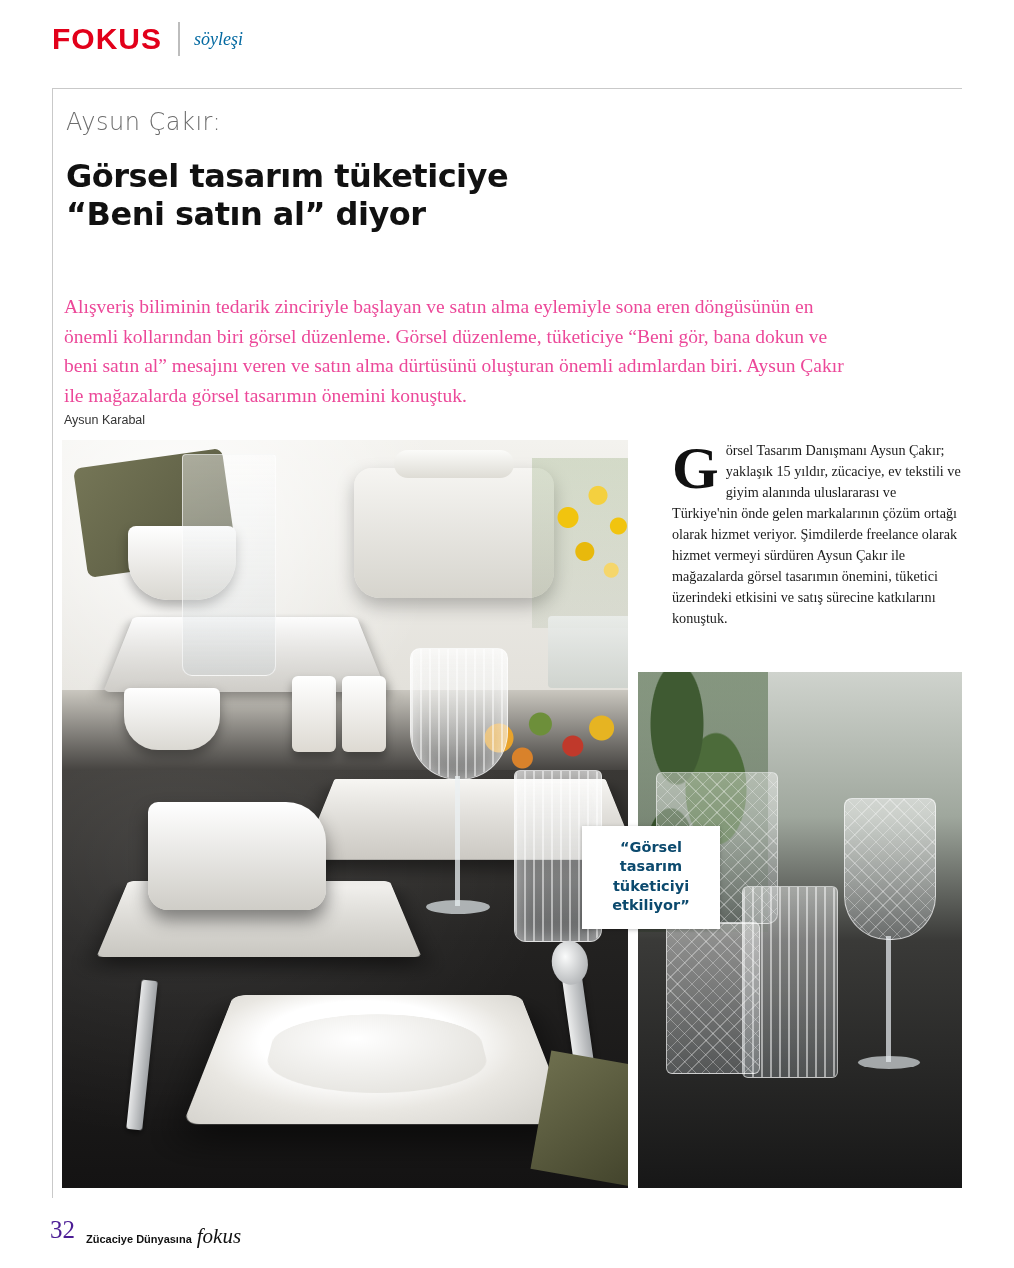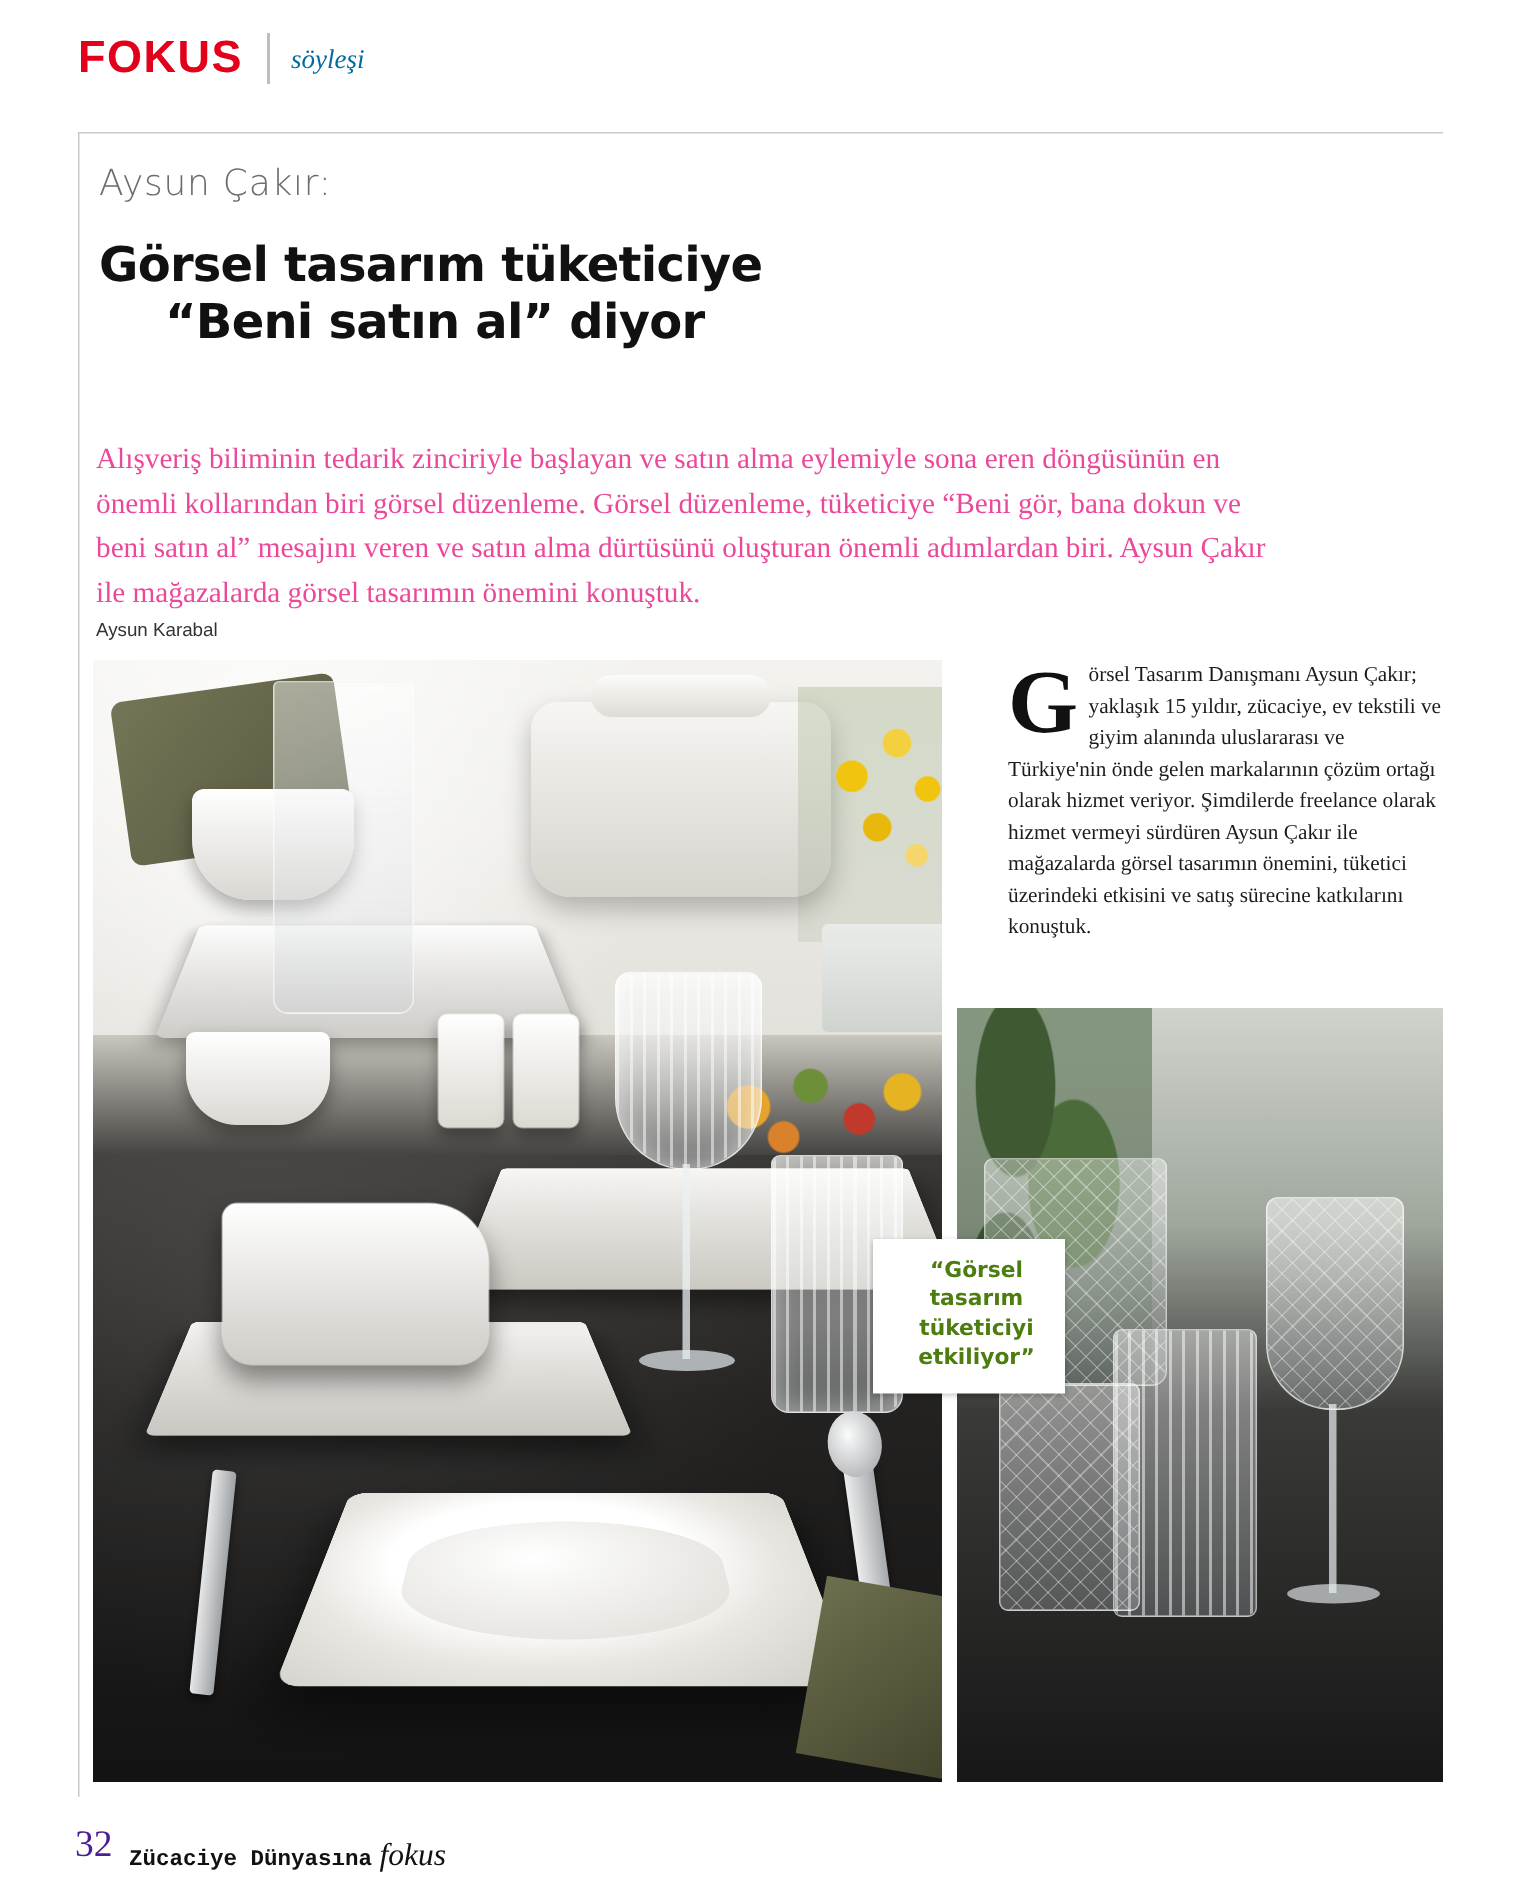--- a/index.html
+++ b/index.html
@@ -39,21 +39,21 @@
     position:absolute;left:66px;top:108px;
     font-size:24px;color:#6d6d6d;letter-spacing:.5px;
     font-family:"DejaVu Sans", sans-serif;font-weight:300;
   }
   .headline{
     position:absolute;left:66px;top:158px;width:880px;
     font-family:"DejaVu Sans", sans-serif;
     font-weight:bold;font-size:32px;line-height:1.18;color:#111;
     letter-spacing:-.5px;
   }
-  .headline .l2{display:block;margin-left:44px;}
+  .headline .l2{display:block;}
 
   .standfirst{
     position:absolute;left:64px;top:292px;width:800px;
     font-family:"Liberation Serif", serif;
     font-size:19.5px;line-height:1.52;color:#ec4899;
   }
   .byline{
     position:absolute;left:64px;top:413px;
     font-size:12.5px;color:#333;font-family:"Liberation Sans", sans-serif;
   }
@@ -279,36 +279,36 @@
     text-align:left;
   }
   .dropcap{
     float:left;font-family:"Liberation Serif", serif;font-weight:bold;
     font-size:60px;line-height:.82;margin:4px 7px 0 0;color:#111;
   }
 
   
   .pullquote{
     position:absolute;left:582px;top:826px;width:118px;
-    background:#ffffff;padding:12px 0 13px 10px;
+    background:#ffffff;padding:12px 10px 13px 10px;
     font-family:"DejaVu Sans", sans-serif;font-weight:bold;font-size:14.5px;
-    line-height:1.34;color:#4d7c0f;text-align:center;
+    line-height:1.34;color:#0c4a6e;text-align:center;
     box-shadow:0 1px 4px rgba(0,0,0,.25);
   }
 
   
   .folio{
     position:absolute;left:50px;top:1216px;
     font-family:"Liberation Serif", serif;font-size:25px;color:#4c1d95;
   }
   .footer-brand{
     position:absolute;left:86px;top:1224px;display:flex;align-items:baseline;
   }
   .footer-brand .b1{
-    font-family:Liberation Mono, monospace;font-weight:bold;font-size:15px;color:#111;
+    font-family:Liberation Sans, sans-serif;font-weight:bold;font-size:11px;color:#111;
   }
   .footer-brand .b2{
     font-family:"Liberation Serif", serif;font-style:italic;font-size:21px;color:#111;margin-left:5px;
   }
 </style>
 </head>
 <body>
 
 <div class="page">
 

